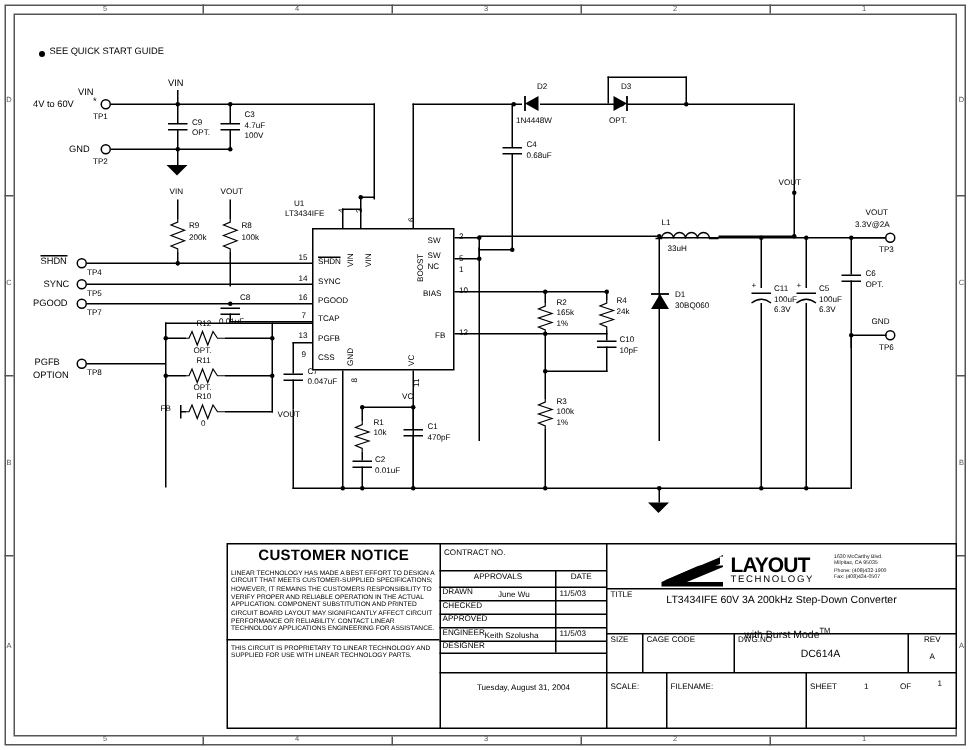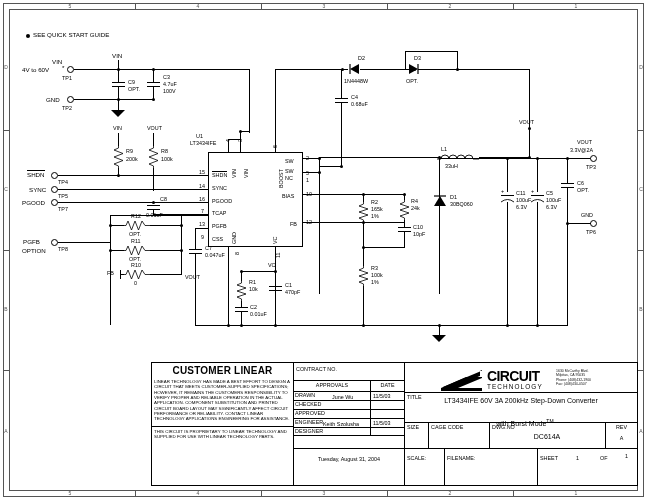--- a/index.html
+++ b/index.html
@@ -452,21 +452,21 @@
   <div class="abs w wv" style="left:439px;top:325px;height:10px;"></div>
   <div class="abs gndsym" style="left:432px;top:335px;"></div>
 
   <div class="abs w wv" style="left:195px;top:273px;height:53px;"></div>
 
   <div class="abs tb" style="left:151px;top:362px;width:487px;height:124px;"></div>
 
   <div class="abs tbline" style="left:293px;top:362px;width:1px;height:124px;"></div>
   <div class="abs tbline" style="left:404px;top:362px;width:1px;height:124px;"></div>
 
-  <div class="abs notice-h" style="left:153px;top:365px;width:139px;">CUSTOMER LINEAR</div>
+  <div class="abs notice-h" style="left:153px;top:365px;width:139px;">CUSTOMER NOTICE</div>
   <div class="abs notice-b" style="left:154px;top:379px;width:138px;">
     <div>LINEAR TECHNOLOGY HAS MADE A BEST EFFORT TO DESIGN A</div>
     <div>CIRCUIT THAT MEETS CUSTOMER-SUPPLIED SPECIFICATIONS;</div>
     <div>HOWEVER, IT REMAINS THE CUSTOMERS RESPONSIBILITY TO</div>
     <div>VERIFY PROPER AND RELIABLE OPERATION IN THE ACTUAL</div>
     <div>APPLICATION.  COMPONENT SUBSTITUTION AND PRINTED</div>
     <div>CIRCUIT BOARD LAYOUT MAY SIGNIFICANTLY AFFECT CIRCUIT</div>
     <div>PERFORMANCE OR RELIABILITY.  CONTACT LINEAR</div>
     <div>TECHNOLOGY APPLICATIONS ENGINEERING FOR ASSISTANCE.</div>
   </div>
@@ -505,21 +505,21 @@
   <div class="abs tbline" style="left:293px;top:435px;width:111px;height:1px;"></div>
   <div class="abs tbline" style="left:293px;top:448px;width:111px;height:1px;"></div>
 
   <div class="abs t5 ctr" style="left:294px;top:456px;width:110px;">Tuesday, August 31, 2004</div>
 
   <svg class="abs" style="left:438px;top:368px;" width="46" height="24">
     <path d="M3,20 L44,2 L44,10 L20,20 L44,20 L44,23 L3,23 Z" fill="#000"></path>
     <path d="M24,3 L44,3 L44,9 L24,9 Z" fill="#fff"></path>
     <path d="M5,19 L42,3.5 L42,8 L14,19 Z" fill="#000"></path>
   </svg>
-  <div class="abs logo-word" style="left:487px;top:369px;">CIRCUIT</div>
+  <div class="abs logo-word" style="left:487px;top:369px;">LAYOUT</div>
   <div class="abs logo-sub" style="left:487px;top:383px;">TECHNOLOGY</div>
   <div class="abs lt-addr" style="left:556px;top:369px;">
     <div>1630 McCarthy Blvd.</div>
     <div>Milpitas, CA 95035</div>
     <div>Phone: (408)432-1900</div>
     <div>Fax: (408)434-0507</div>
   </div>
   <div class="abs tbline" style="left:404px;top:392px;width:234px;height:1px;"></div>
 
   <div class="abs t5" style="left:407px;top:394px;">TITLE</div>

